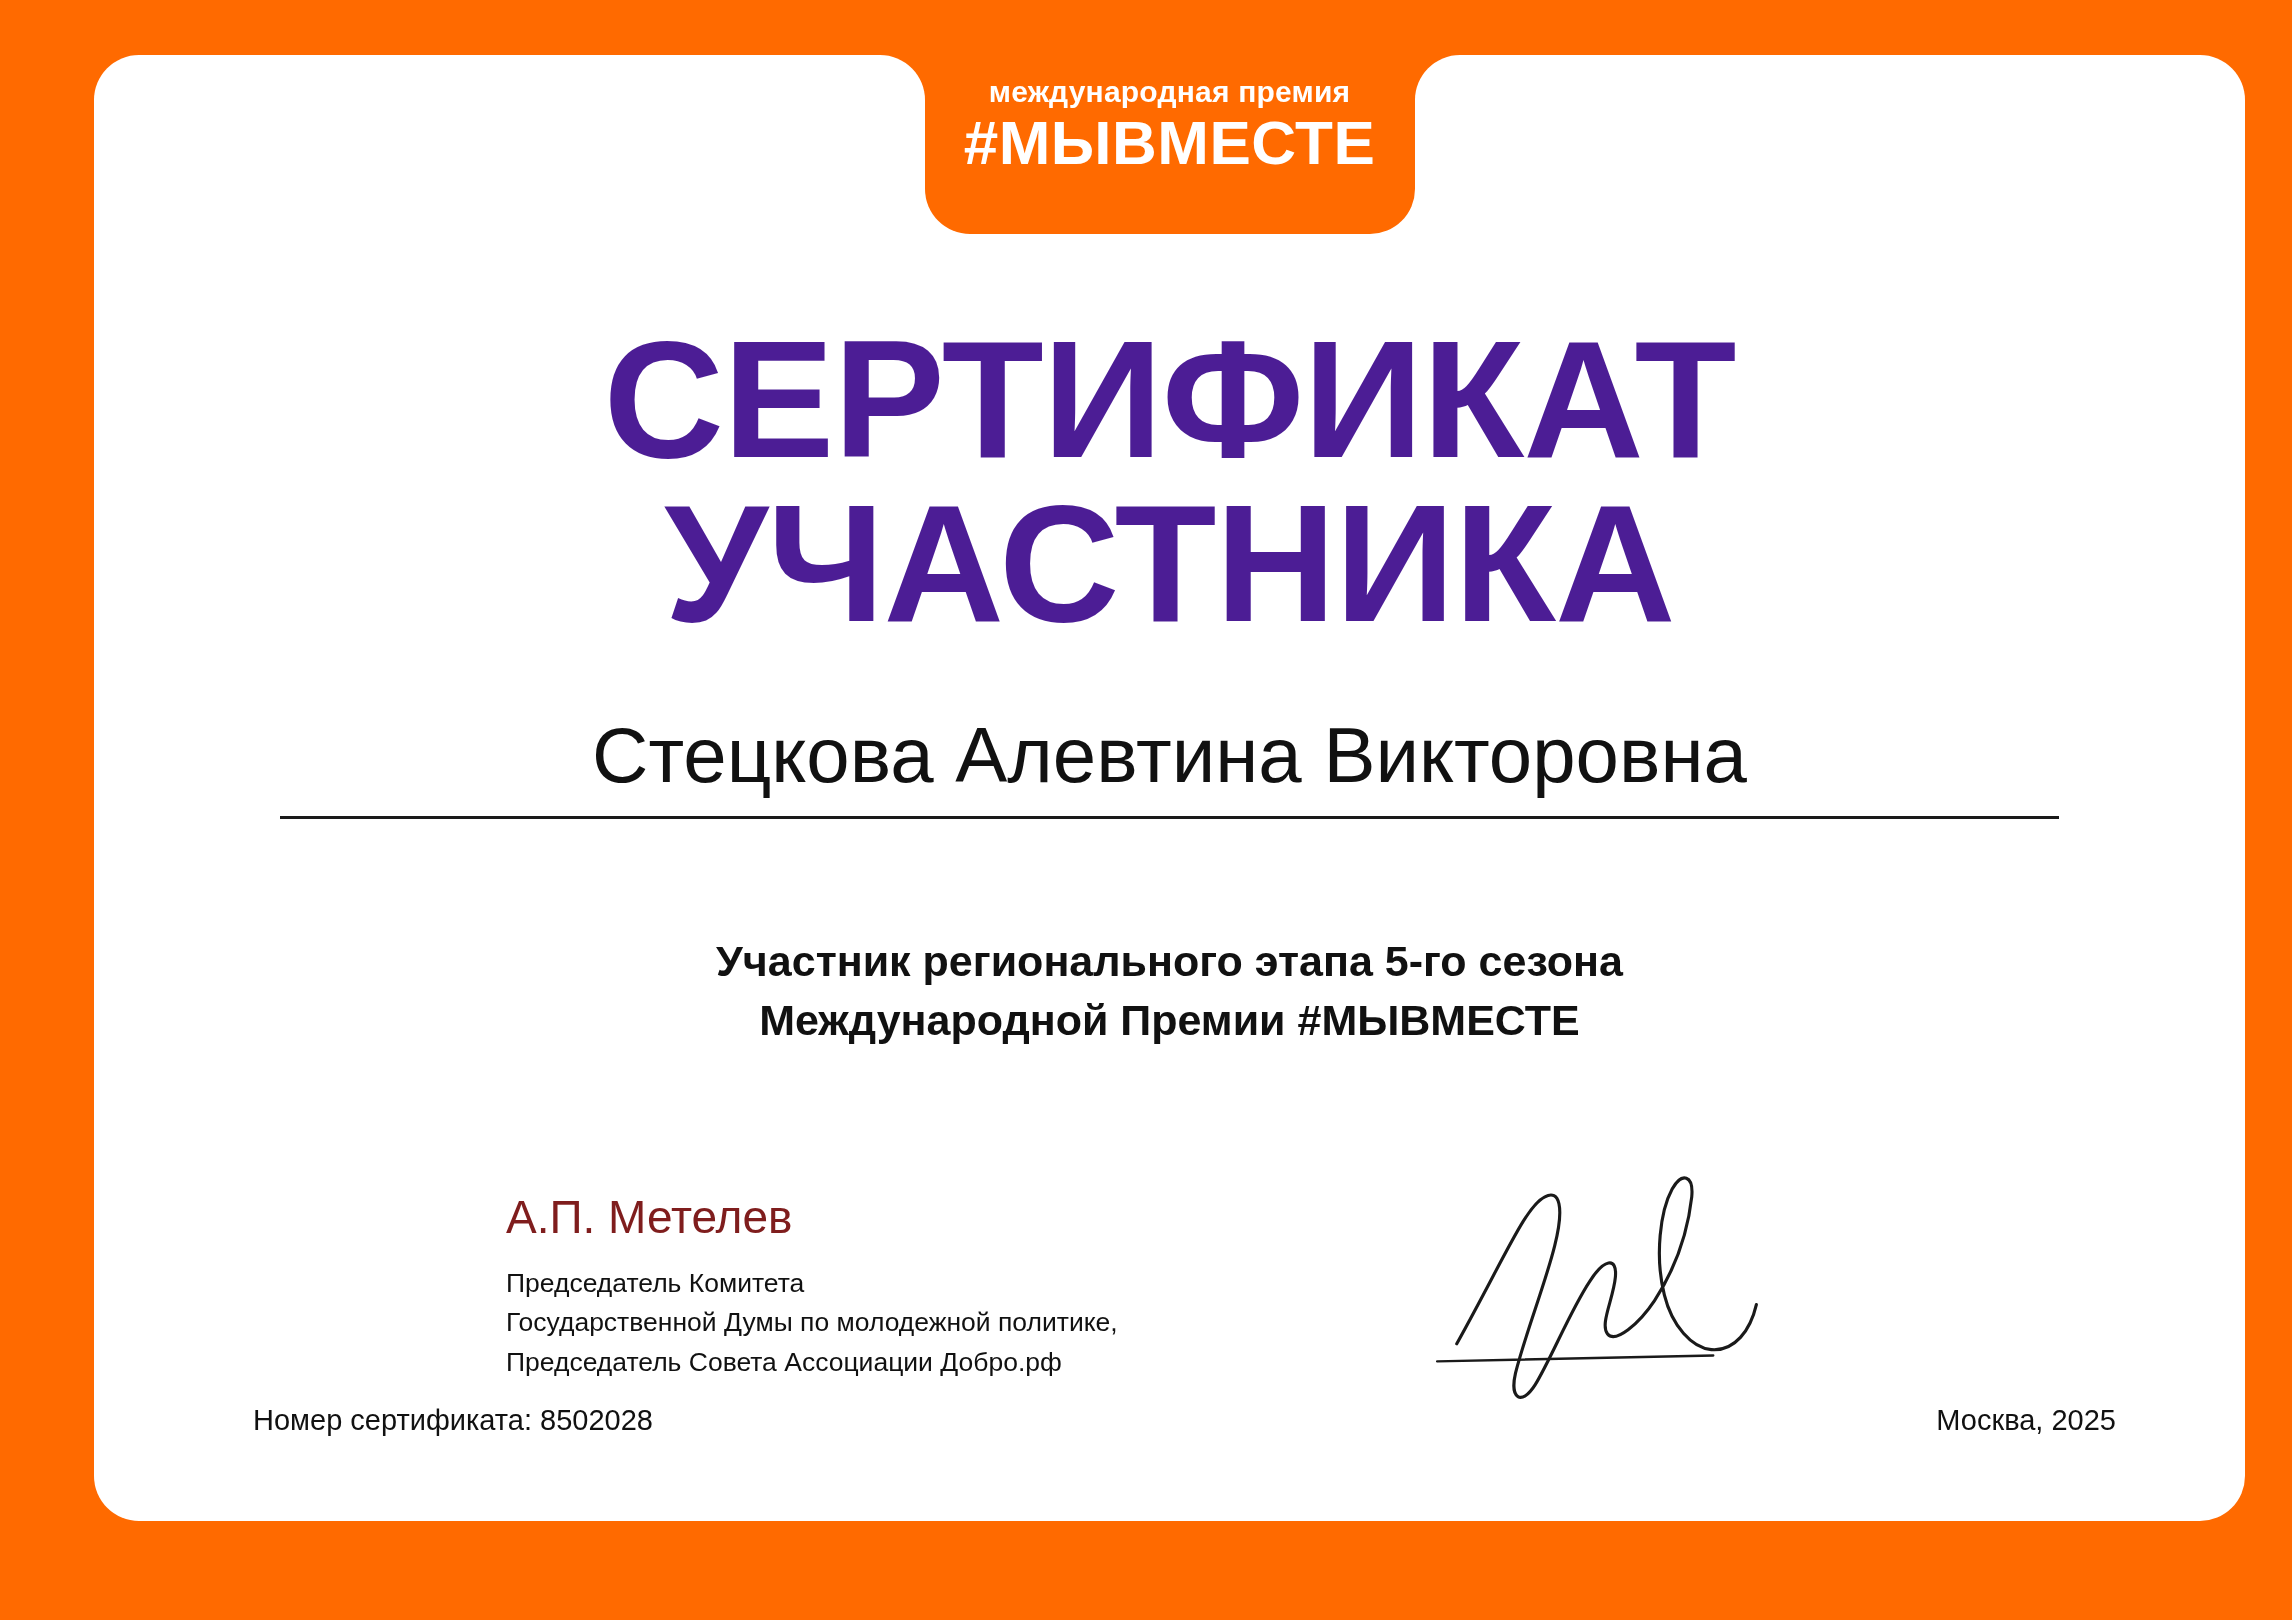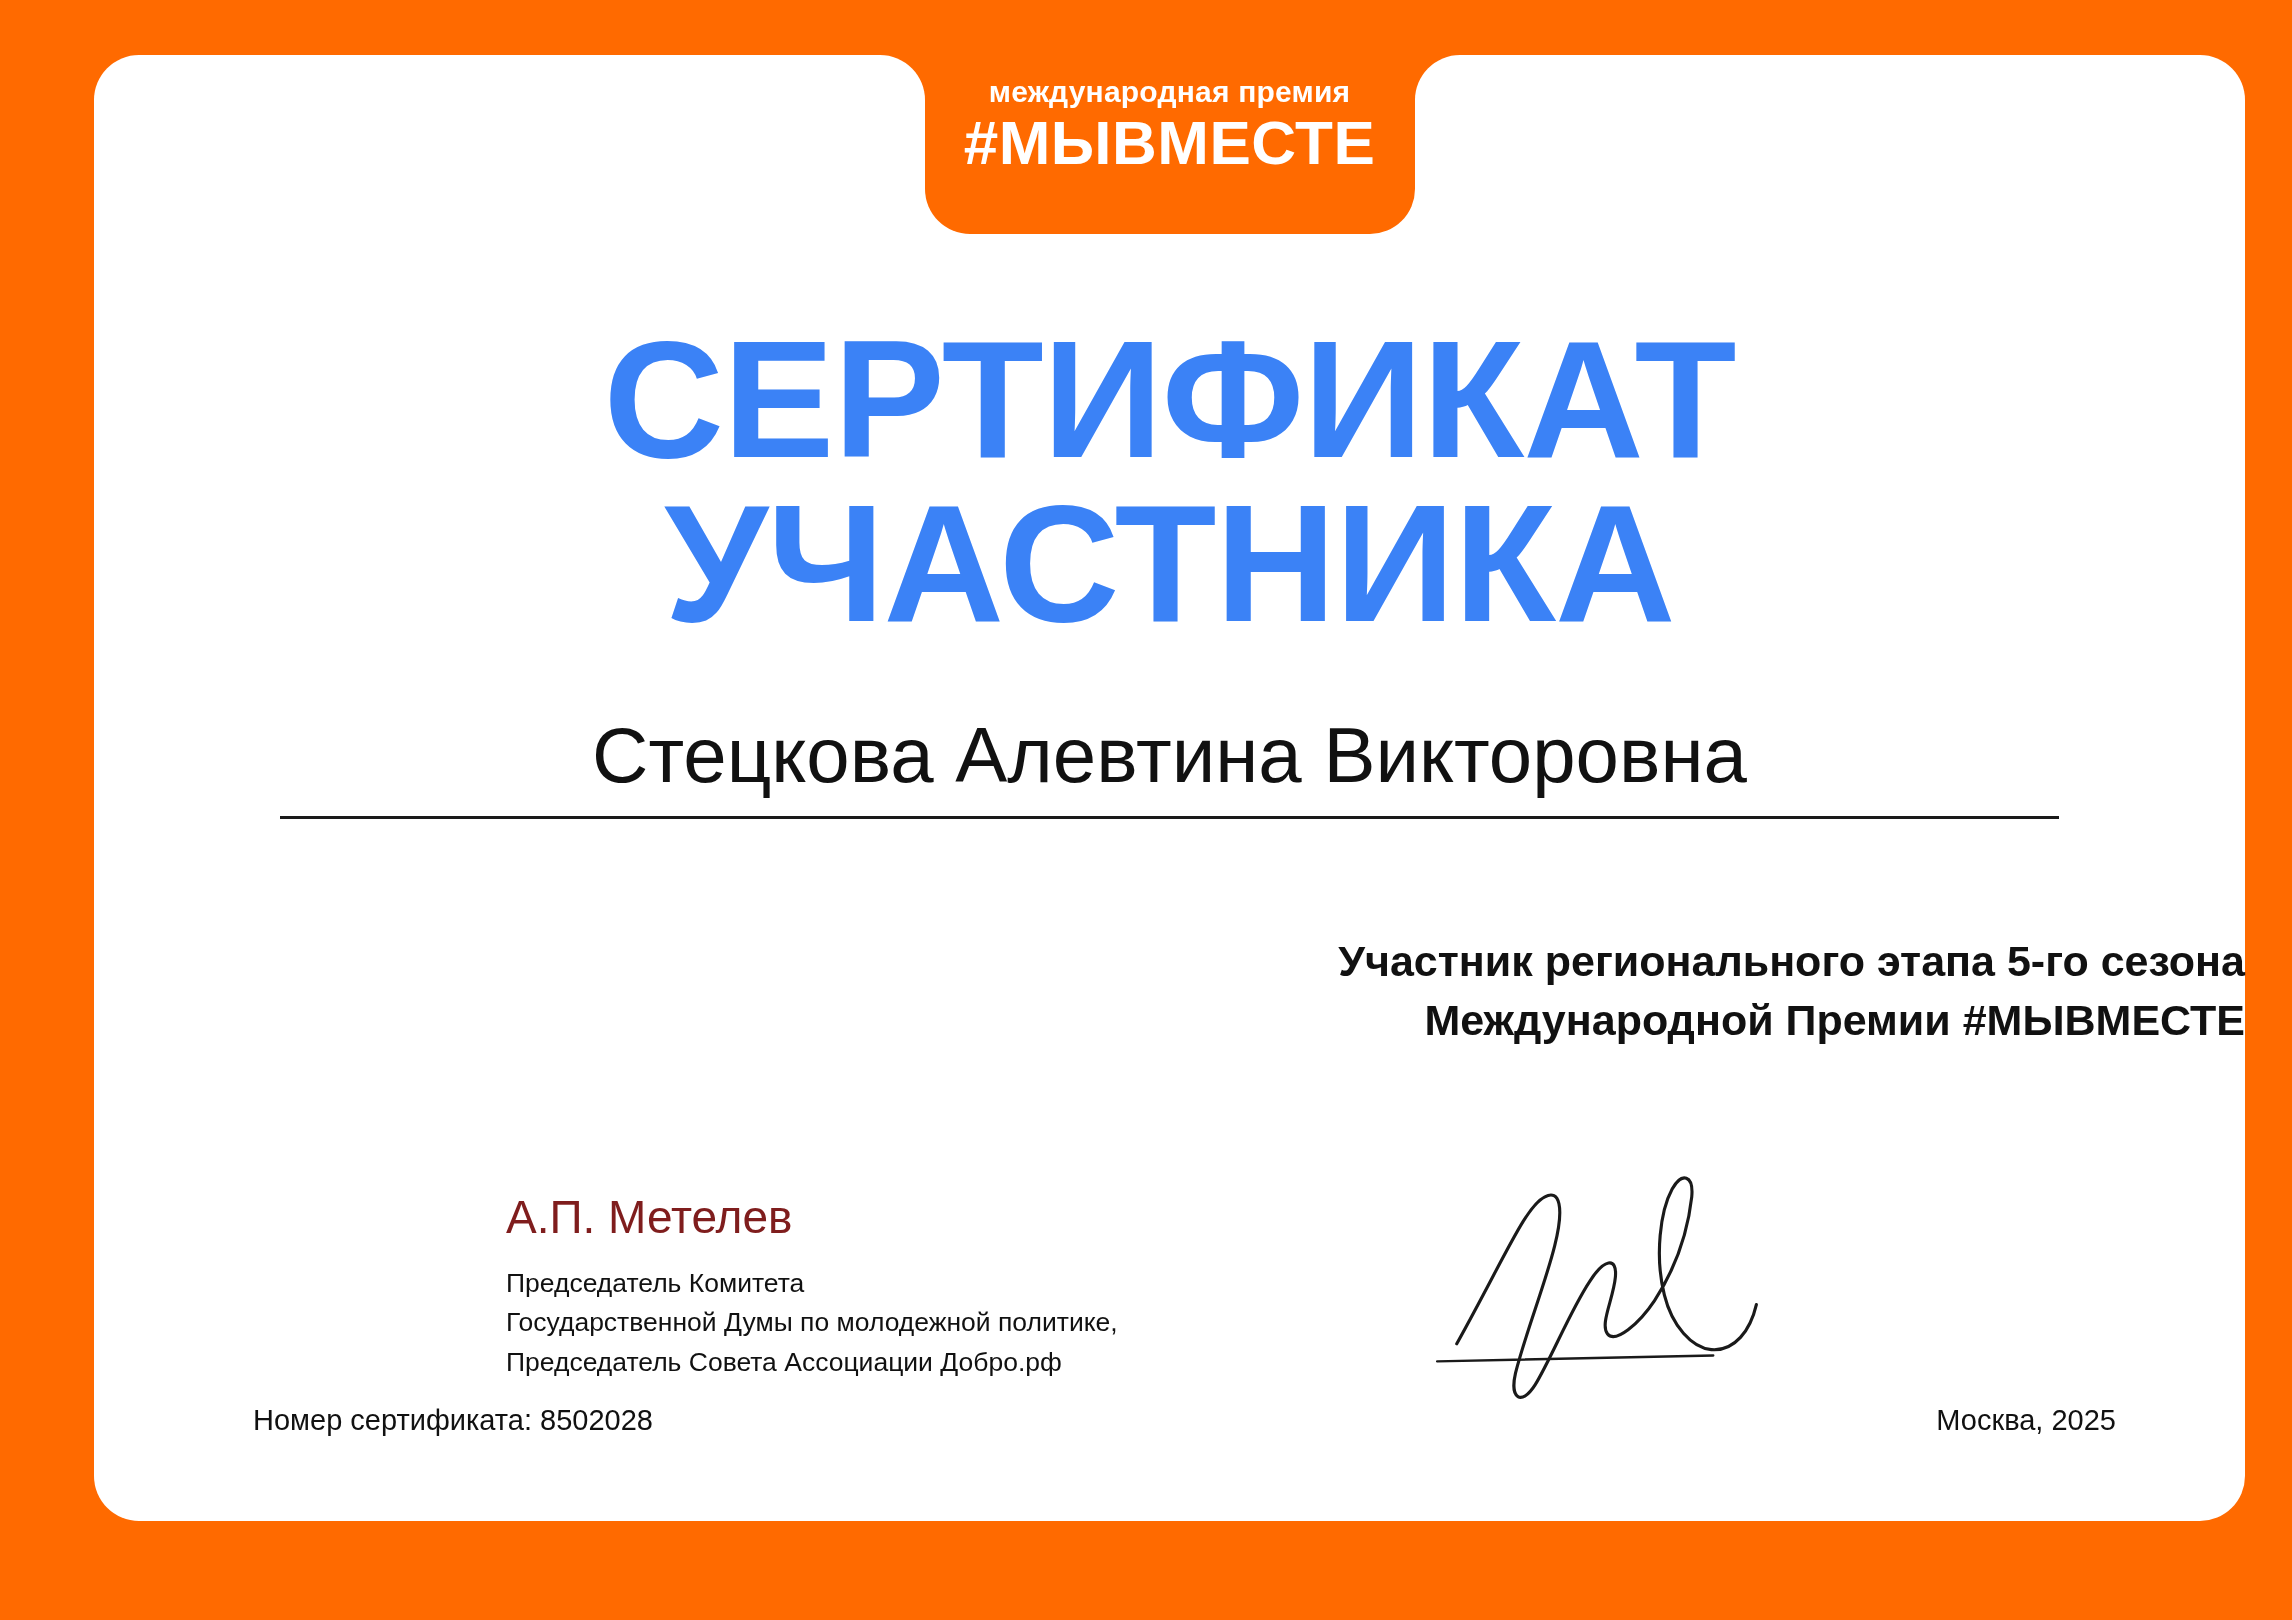--- a/index.html
+++ b/index.html
@@ -88,21 +88,21 @@
     line-height: 1.15;
     white-space: nowrap;
   }
 
   .main-title {
     position: absolute;
     left: 0;
     right: 0;
     top: 263px;
     text-align: center;
-    color: #3b82f6;
+    color: #4c1d95;
     font-weight: bold;
     font-size: 167px;
     line-height: 0.98;
     letter-spacing: -1px;
   }
   .main-title .line { display: block; }
 
   .recipient-wrap {
     position: absolute;
     left: 186px;
@@ -122,21 +122,21 @@
     height: 2.9px;
     background: #1a1a1a;
     width: 100%;
   }
 
   .description {
     position: absolute;
     left: 0;
     right: 0;
     top: 877px;
-    text-align: right;
+    text-align: center;
     color: #111111;
     font-size: 43px;
     font-weight: bold;
     line-height: 1.38;
   }
   .description .line { display: block; }
 
   .signature-block {
     position: absolute;
     left: 412px;

